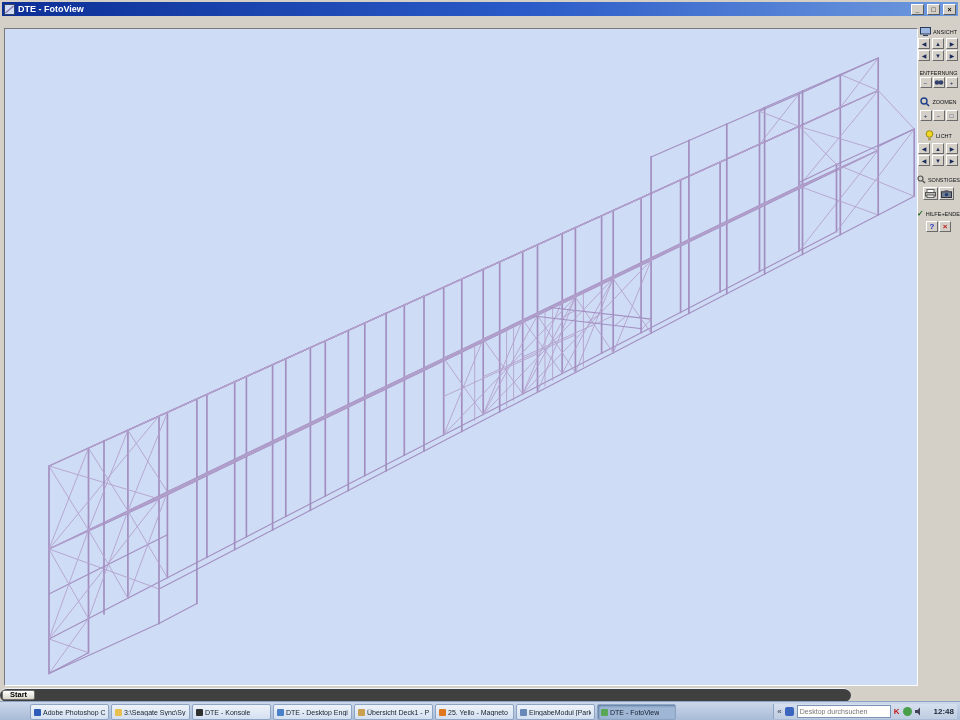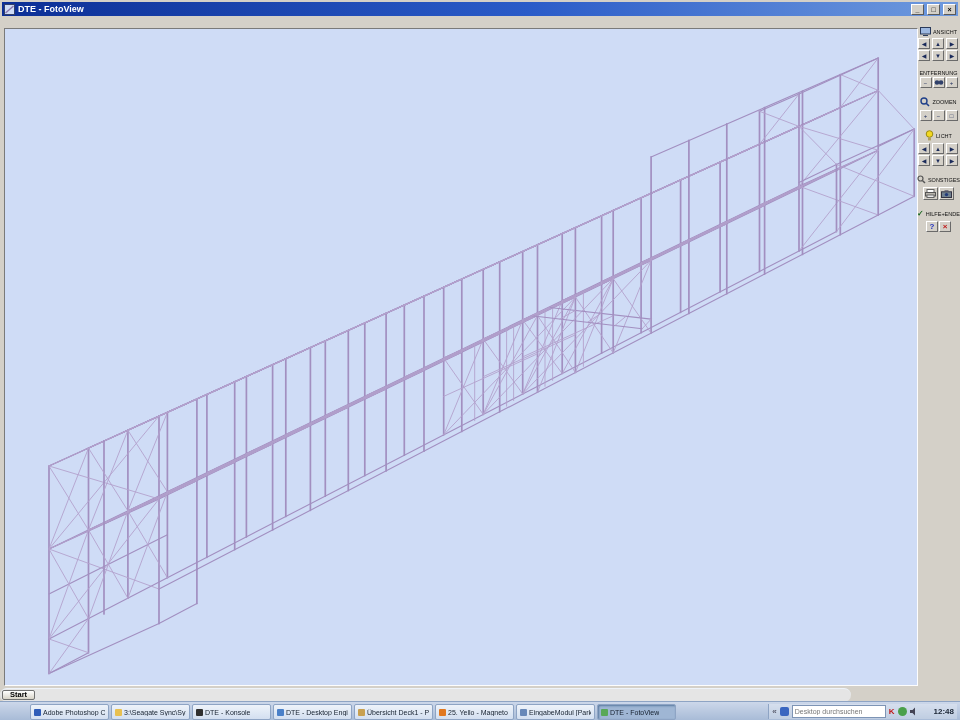--- a/index.html
+++ b/index.html
@@ -33,21 +33,21 @@
   .check-ico{color:#11621a;font-size:8px;font-weight:bold;}
   .pad{display:grid;grid-template-columns:repeat(3,13px);gap:1px;justify-content:center;}
   .brow{display:flex;gap:1px;justify-content:center;margin-top:1px;}
   .pbtn{width:12px;height:11px;padding:0;display:flex;align-items:center;justify-content:center;
         background:#d4d0c8;border:1px solid;border-color:#fff #6a6a6a #6a6a6a #fff;
         font-size:6px;line-height:6px;color:#1a2a5a;font-family:"Liberation Sans",sans-serif;}
   .pbtn.wide{width:15px;height:13px;}
   .pbtn.help{color:#2030c0;font-weight:bold;font-size:8px;}
   .pbtn.quit{color:#c01818;font-weight:bold;font-size:8px;}
   
-  #thinbar{position:absolute;left:0;top:688px;width:851px;height:13px;background:#e5e5e5;
+  #thinbar{position:absolute;left:0;top:688px;width:851px;height:13px;background:#404040;
            border-top:1px solid #eef3fa;border-radius:7px;}
   #startbtn{position:absolute;left:2px;top:1px;height:10px;padding:0 7px;font-size:7.5px;
             font-weight:bold;background:linear-gradient(#ffffff,#d8d4c8);
             border:1px solid #707070;border-radius:2px;line-height:8px;color:#000;}
   #taskbar{position:absolute;left:0;top:701px;width:960px;height:19px;
            background:linear-gradient(#ccd7ea,#a6bad6);border-top:1px solid #8ea4c4;}
   #tasks{position:absolute;left:30px;top:2px;height:15px;display:flex;gap:2px;}
   .task{width:71px;height:14px;display:flex;align-items:center;gap:2px;padding:0 3px;
         background:linear-gradient(#eef3fa,#d3dff0);border:1px solid #8ea4c4;border-radius:2px;
         overflow:hidden;}
@@ -55,21 +55,21 @@
   .ticon{width:7px;height:7px;flex:0 0 7px;border-radius:1px;}
   .tlabel{font-size:7px;color:#15202e;white-space:nowrap;overflow:hidden;}
   #tray{position:absolute;right:3px;top:2px;height:15px;display:flex;align-items:center;gap:3px;
         padding:0 3px;background:rgba(255,255,255,0.25);border-left:1px solid #8ea4c4;}
   .chev{font-size:8px;color:#334;}
   .tray-ico{width:9px;height:9px;display:flex;align-items:center;justify-content:center;}
   .tray-k{color:#c01818;font-weight:bold;font-size:8px;}
   #searchbox{width:88px;height:11px;font-size:7px;border:1px solid #7d94b5;background:#fff;
              padding:0 2px;font-family:"Liberation Sans",sans-serif;}
   #searchbox::placeholder{color:#777;}
-  #clock{font-size:8px;color:#1a2535;font-weight:bold;margin-left:12px;}
+  #clock{font-size:8px;color:#1a2535;font-weight:bold;margin-left:7px;}
 </style>
 </head>
 <body>
 
 <div id="screen">
 
   <div id="titlebar">
     <span class="ico">
       <svg width="11" height="11">
           <rect x="0.5" y="0.5" width="10" height="10" fill="#cfdcf6" stroke="#33406a"></rect>

